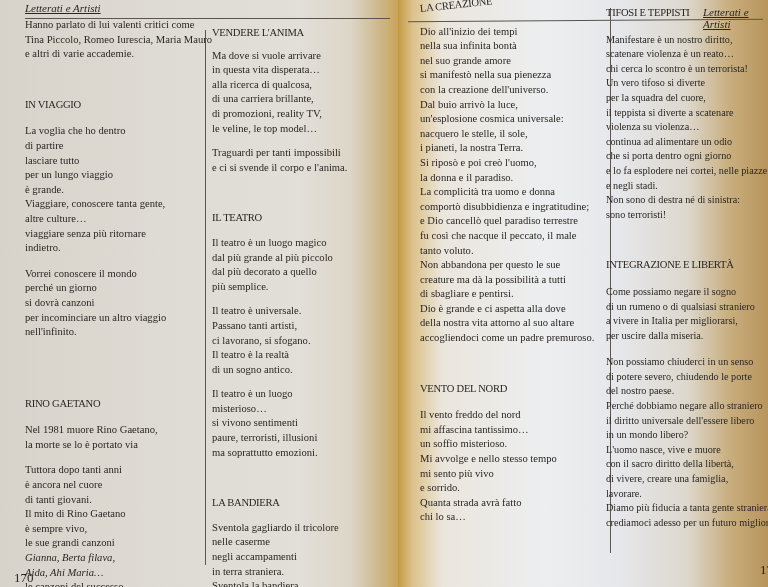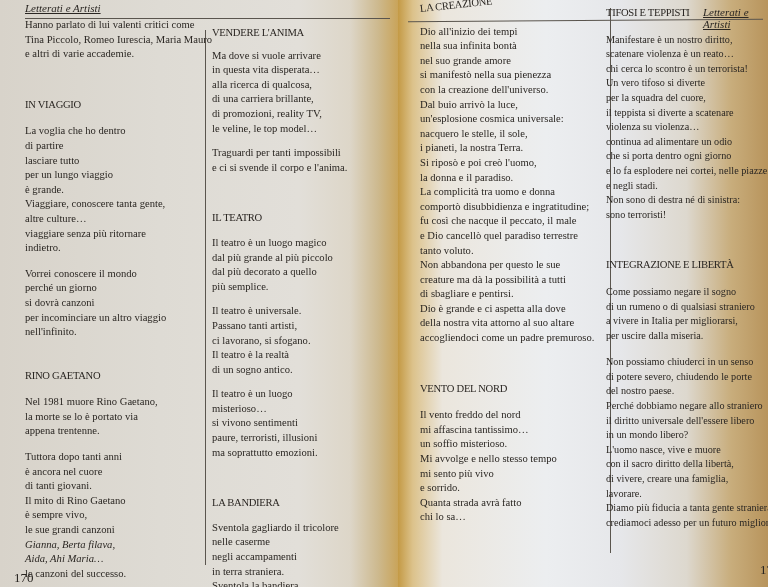--- a/index.html
+++ b/index.html
@@ -48,25 +48,24 @@
         <span>viaggiare senza più ritornare</span>
         <span>indietro.</span>
     </p>
     <p class="stanza" style="margin-top:11px;">
       <span>Vorrei conoscere il mondo</span>
         <span>perché un giorno</span>
         <span>si dovrà canzoni</span>
         <span>per incominciare un altro viaggio</span>
         <span>nell'infinito.</span>
     </p>
-    <p class="title" style="margin-top:29px;">RINO GAETANO</p>
+    <p class="title" style="margin-top:57px;">RINO GAETANO</p>
     <p class="stanza" style="margin-top:12px;">
       <span>Nel 1981 muore Rino Gaetano,</span>
         <span>la morte se lo è portato via</span>
-        <span>appena trentenne.</span>
     </p>
     <p class="stanza" style="margin-top:11px;">
       <span>Tuttora dopo tanti anni</span>
         <span>è ancora nel cuore</span>
         <span>di tanti giovani.</span>
         <span>Il mito di Rino Gaetano</span>
         <span>è sempre vivo,</span>
         <span>le sue grandi canzoni</span>
         <span class="it">Gianna, Berta filava,</span>
         <span class="it">Aida, Ahi Maria…</span>
@@ -135,22 +134,22 @@
         <span>si manifestò nella sua pienezza</span>
         <span>con la creazione dell'universo.</span>
         <span>Dal buio arrivò la luce,</span>
         <span>un'esplosione cosmica universale:</span>
         <span>nacquero le stelle, il sole,</span>
         <span>i pianeti, la nostra Terra.</span>
         <span>Si riposò e poi creò l'uomo,</span>
         <span>la donna e il paradiso.</span>
         <span>La complicità tra uomo e donna</span>
         <span>comportò disubbidienza e ingratitudine;</span>
+        <span>e Dio cancellò quel paradiso terrestre</span>
         <span>fu così che nacque il peccato, il male</span>
-        <span>e Dio cancellò quel paradiso terrestre</span>
         <span>tanto voluto.</span>
         <span>Non abbandona per questo le sue</span>
         <span>creature ma dà la possibilità a tutti</span>
         <span>di sbagliare e pentirsi.</span>
         <span>Dio è grande e ci aspetta alla dove</span>
         <span>della nostra vita attorno al suo altare</span>
         <span>accogliendoci come un padre premuroso.</span>
     </p>
     <p class="title" style="margin-top:36px;">VENTO DEL NORD</p>
     <p class="stanza" style="margin-top:12px;">

